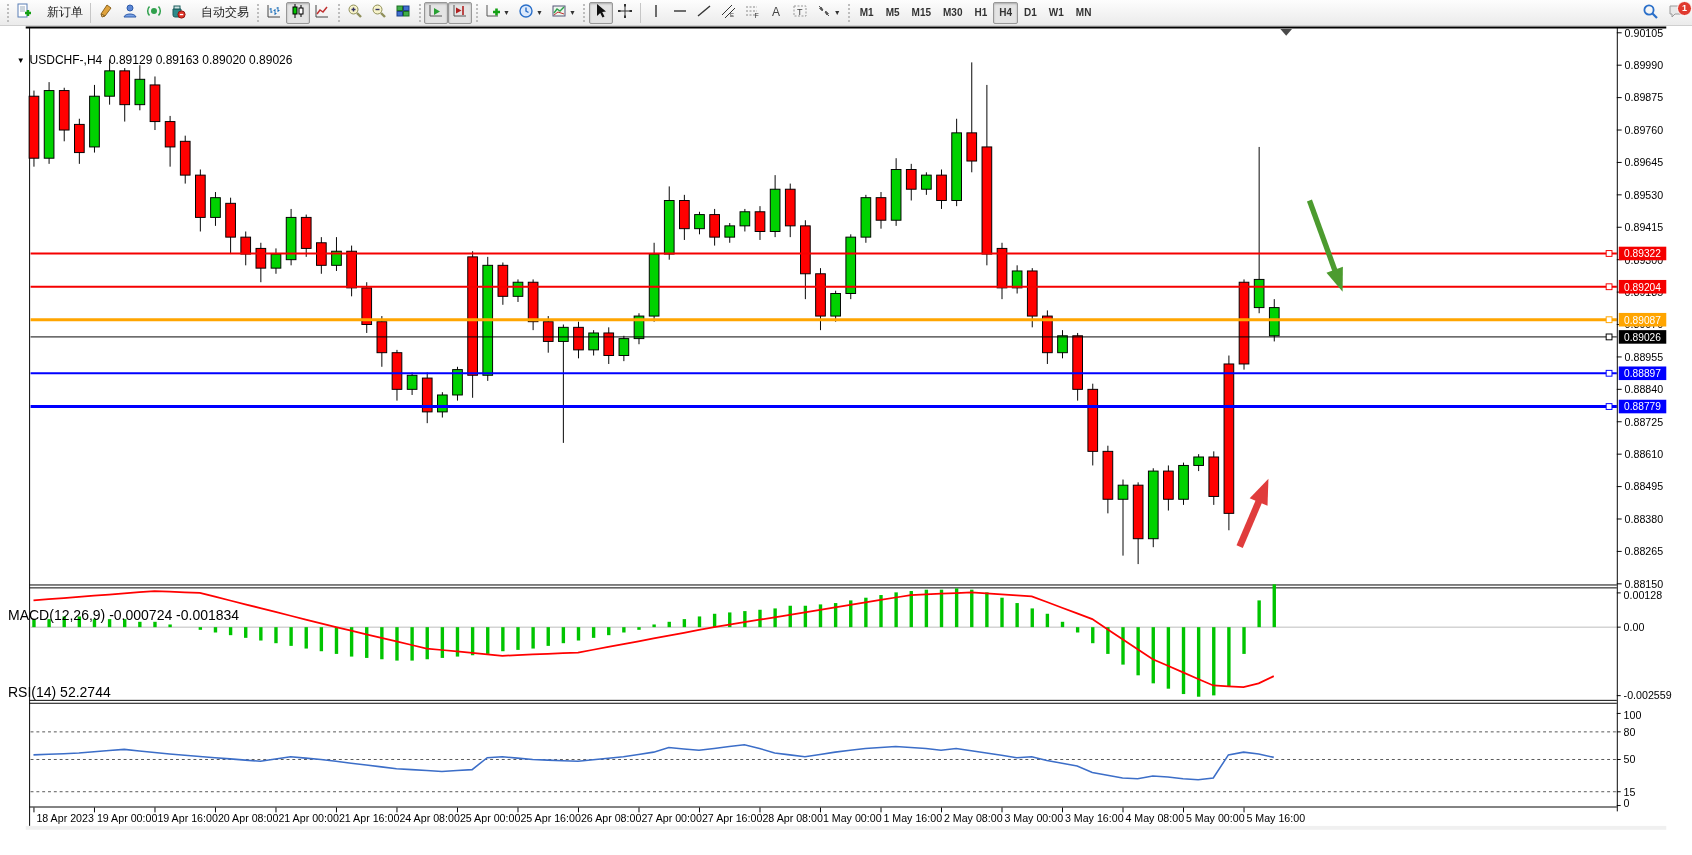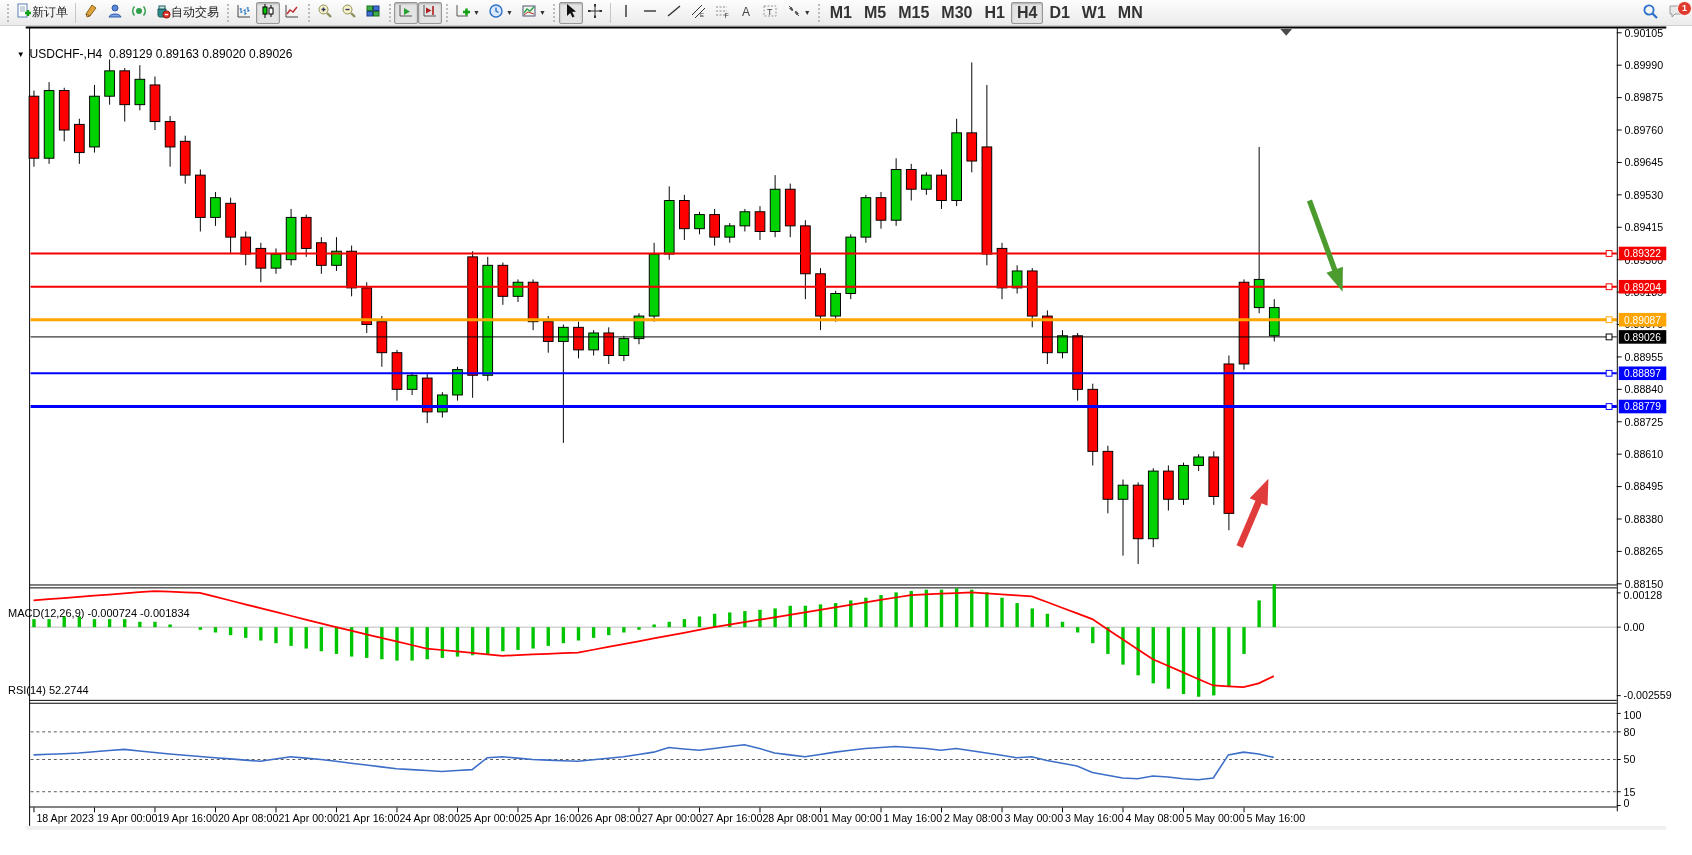--- a/index.html
+++ b/index.html
@@ -10,32 +10,32 @@
     background:linear-gradient(#fdfdfd,#ebebeb);border-bottom:1px solid #cfcfcf;
     display:flex;align-items:center;padding:0 3px;box-sizing:border-box;z-index:5}
   .grip{width:5px;height:18px;margin:0 2px;
     background:repeating-linear-gradient(to bottom,#bdbdbd 0 2px,transparent 2px 4px);
     background-size:2px 100%;background-repeat:no-repeat;background-position:center}
   .sep{width:1px;height:20px;background:#c6c6c6;margin:0 3px}
   .btn{height:22px;min-width:22px;display:flex;align-items:center;justify-content:center;
     border:1px solid transparent;border-radius:2px;font-size:12px;color:#1a1a1a;
     padding:0 3px;box-sizing:border-box;cursor:default;white-space:nowrap}
   .btn.pressed{background:#e4e4e4;border-color:#979797;box-shadow:inset 0 1px 2px rgba(0,0,0,.25)}
-  .btn .lbl{margin-left:0}
+  .btn .lbl{margin-left:15px}
   .caret{font-size:7px;color:#333;margin-left:2px}
-  .tf{font-size:16px;color:#333;padding:0 5px;font-weight:bold}
+  .tf{font-size:10px;color:#333;padding:0 5px;font-weight:bold}
   .spacer{flex:1}
   .badgewrap{position:relative}
   .badge{position:absolute;top:-2px;right:-4px;background:#e03a2f;color:#fff;
     border-radius:50%;width:13px;height:13px;font-size:9px;font-weight:bold;
     display:flex;align-items:center;justify-content:center;border:1px solid #fff}
   
   #chart{position:absolute;top:26px;left:0}
-  .overlay{position:absolute;font-size:11px;color:#000;z-index:3;white-space:pre}
-  #title-overlay{top:33px;left:10px;font-size:12px}
+  .overlay{position:absolute;font-size:14px;color:#000;z-index:3;white-space:pre}
+  #title-overlay{top:39px;left:10px;font-size:12px}
   #title-overlay .tri{font-size:8px;vertical-align:1px;margin-right:5px}
   #macd-overlay{top:607px;left:8px}
   #rsi-overlay{top:684px;left:8px}
 </style>
 </head>
 <body>
 
 <div class="toolbar">
   <div class="grip"></div>
 

